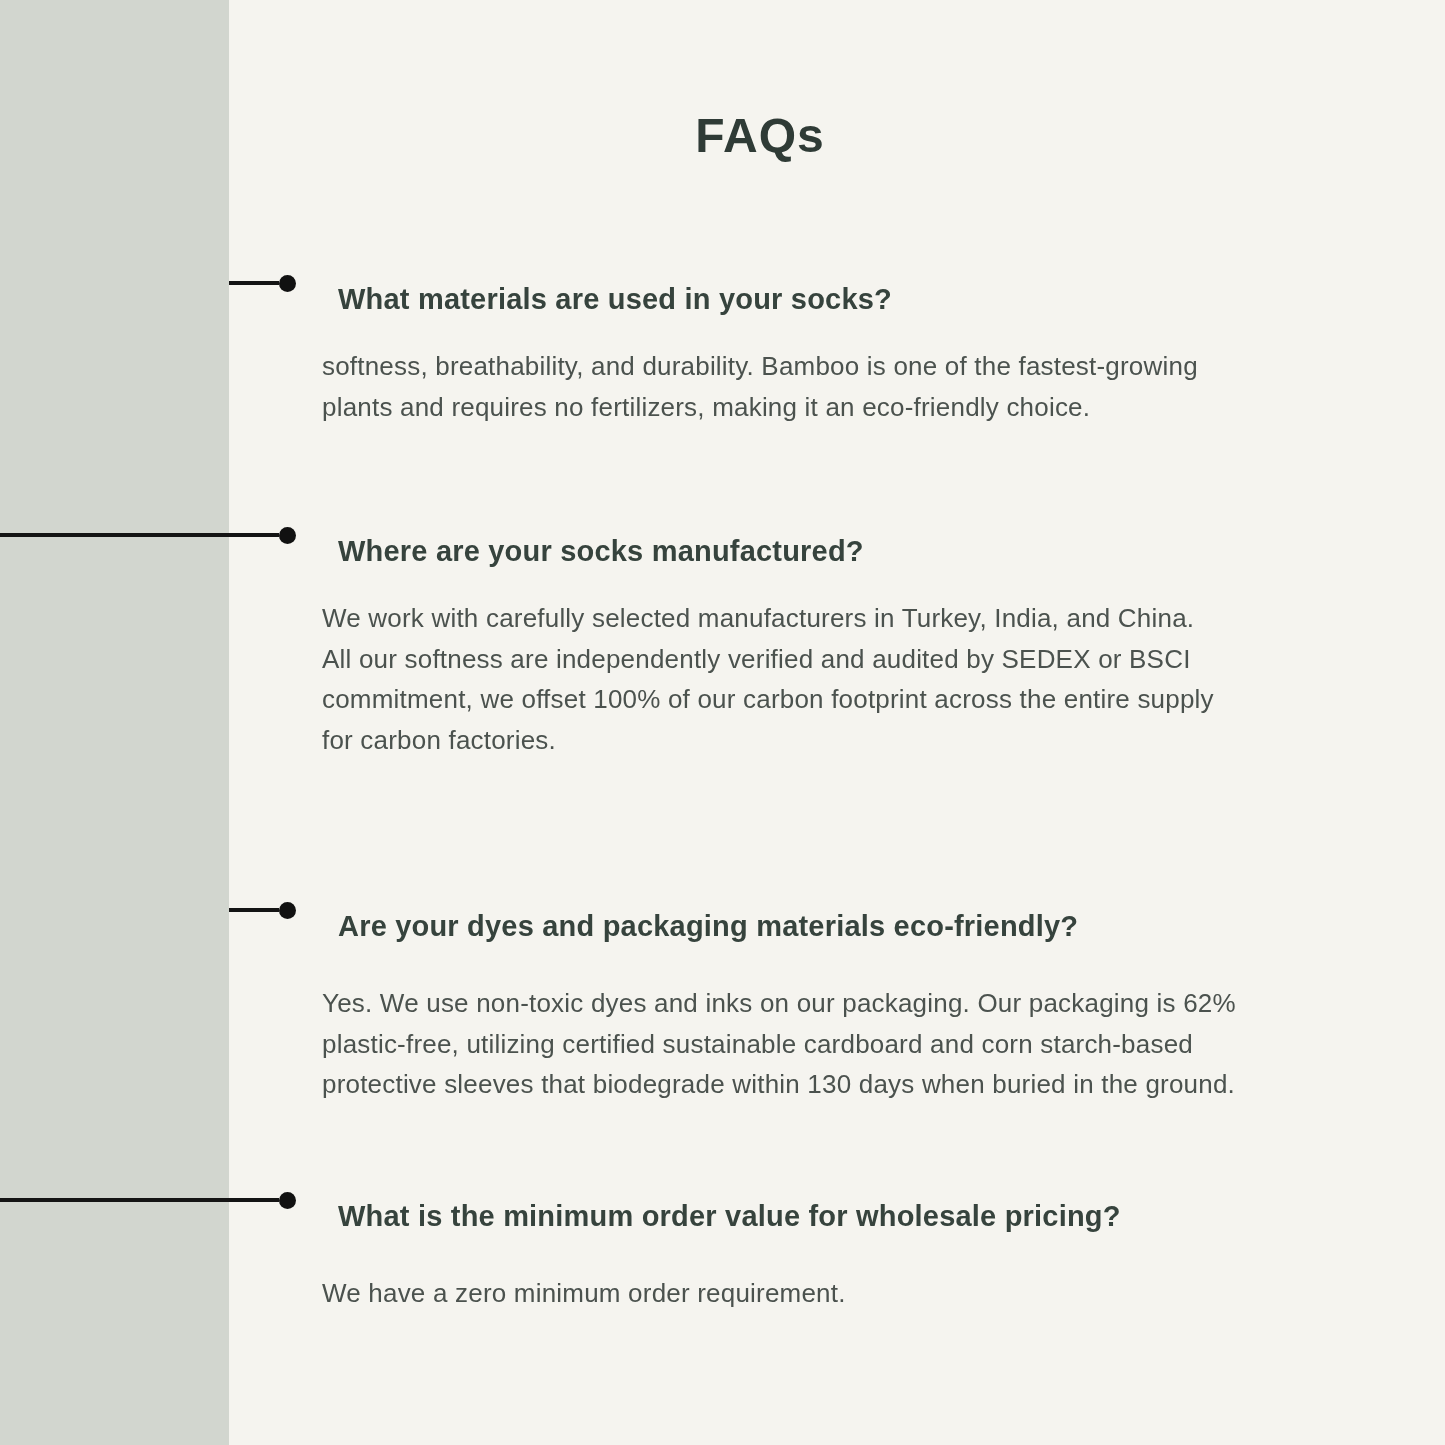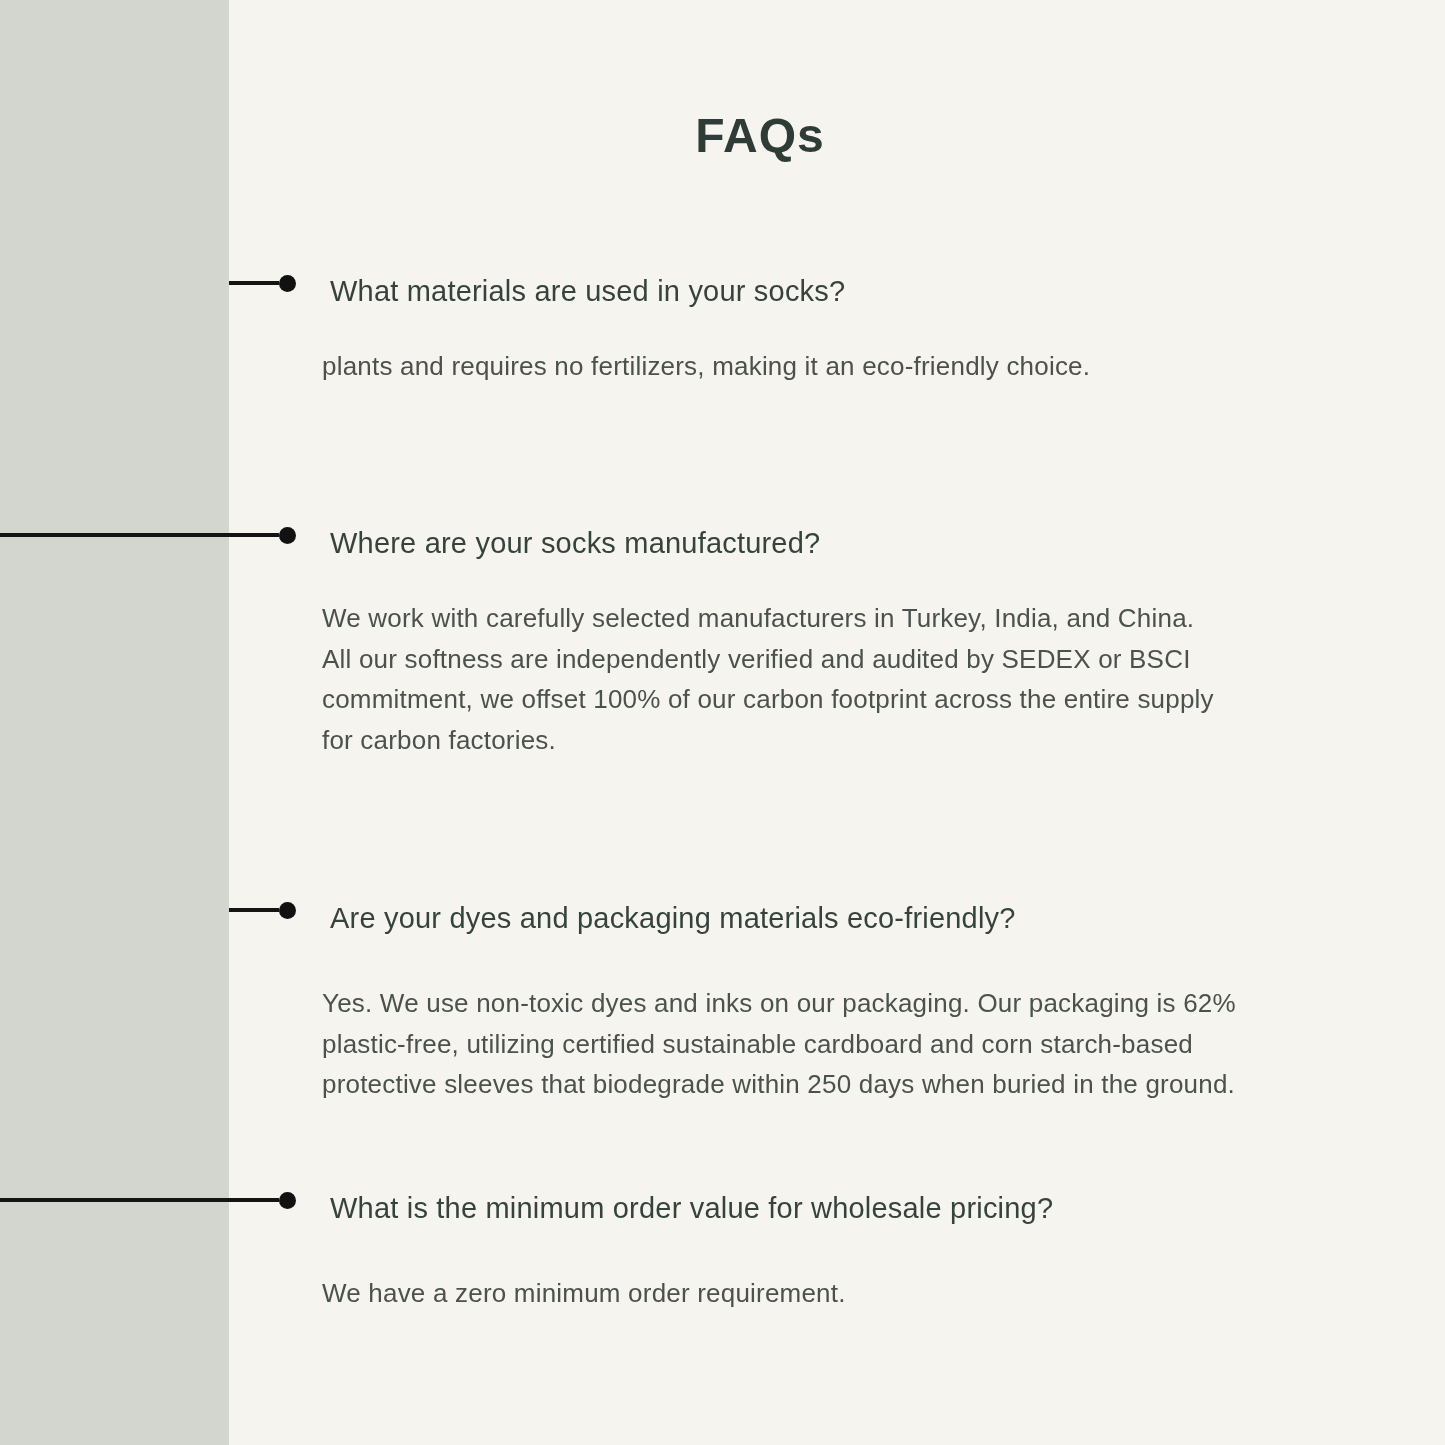--- a/index.html
+++ b/index.html
@@ -61,24 +61,24 @@
     width: 17px;
     height: 17px;
     border-radius: 50%;
     background: #111111;
   }
   .question {
     position: absolute;
     left: 322px;
     top: -17px;
     width: 1060px;
-    margin: 8px;
+    margin: 16px;
     font-size: 29px;
     line-height: 34px;
-    font-weight: normal;
+    font-weight: bold;
     letter-spacing: 0.2px;
     color: #36433D;
   }
   .answer {
     position: absolute;
     left: 322px;
     width: 1080px;
     font-size: 26px;
     line-height: 40.5px;
     font-weight: 300;
@@ -94,20 +94,21 @@
 <div class="page">
   <div class="sidebar"></div>
 
   <h1 class="page-title">FAQs</h1>
 
   <section class="faq-item item-1 short">
     <div class="connector-line"></div>
     <div class="connector-dot"></div>
     <h2 class="question">What materials are used in your socks?</h2>
     <div class="answer">
+        <div>softness, breathability, and durability. Bamboo is one of the fastest-growing</div>
         <div>plants and requires no fertilizers, making it an eco-friendly choice.</div>
       </div>
   </section>
 
   <section class="faq-item item-2 long">
     <div class="connector-line"></div>
     <div class="connector-dot"></div>
     <h2 class="question">Where are your socks manufactured?</h2>
     <div class="answer">
         <div>We work with carefully selected manufacturers in Turkey, India, and China.</div>
@@ -117,21 +118,21 @@
       </div>
   </section>
 
   <section class="faq-item item-3 short">
     <div class="connector-line"></div>
     <div class="connector-dot"></div>
     <h2 class="question">Are your dyes and packaging materials eco-friendly?</h2>
     <div class="answer">
         <div>Yes. We use non-toxic dyes and inks on our packaging. Our packaging is 62%</div>
         <div>plastic-free, utilizing certified sustainable cardboard and corn starch-based</div>
-        <div>protective sleeves that biodegrade within 250 days when buried in the ground.</div>
+        <div>protective sleeves that biodegrade within 130 days when buried in the ground.</div>
       </div>
   </section>
 
   <section class="faq-item item-4 long">
     <div class="connector-line"></div>
     <div class="connector-dot"></div>
     <h2 class="question">What is the minimum order value for wholesale pricing?</h2>
     <div class="answer">
         <div>We have a zero minimum order requirement.</div>
       </div>

